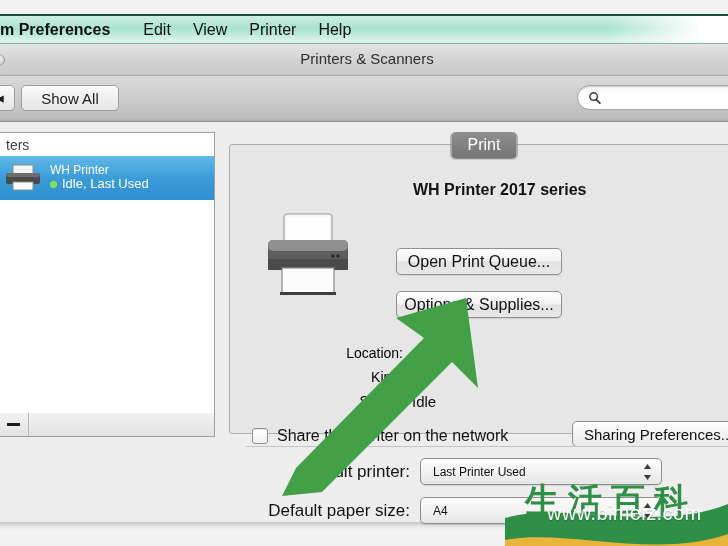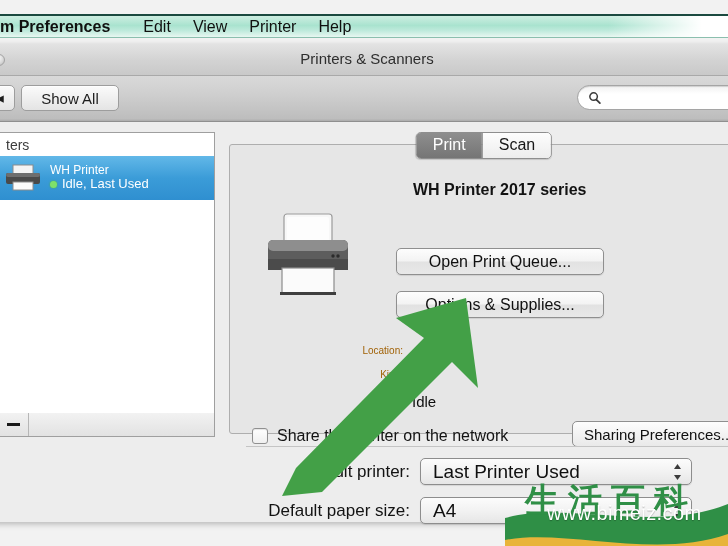--- a/index.html
+++ b/index.html
@@ -10,21 +10,21 @@
     background:#ffffff;
     overflow:hidden;
     position:relative;
   }
 
   
   #screen { position:absolute; inset:0; background:#f2f2f2; overflow:hidden; }
 
   
   .menubar {
-    position:absolute; top:14px; left:0; width:728px; height:24px;
+    position:absolute; top:14px; left:0; width:728px; height:30px;
     background:linear-gradient(to bottom,#cdeee1 0%,#a9e3cf 45%,#bfeadc 70%,#e8f7f1 100%);
     border-top:2px solid #1b4a40;
     border-bottom:1px solid #8bbfae;
     display:flex; align-items:center;
   }
   .menubar .mi {
     font-size:16px; color:#10100f; padding:0 11px; line-height:28px;
     white-space:nowrap;
   }
   .menubar .mi.bold { font-weight:bold; padding-left:0; padding-right:22px;}
@@ -124,30 +124,30 @@
   }
   .tab { font-size:16px; padding:3px 16px 4px 16px; }
   .tab.sel { background:linear-gradient(to bottom,#8e8e8e,#757575); color:#ffffff; }
   .tab.unsel { background:linear-gradient(to bottom,#fdfdfd,#ededed); color:#171717; border-left:1px solid #8e8e8e;}
 
   .dev-title { position:absolute; left:183px; top:36px; font-size:16px; font-weight:bold; color:#131313; }
 
   .big-printer { position:absolute; left:24px; top:67px; width:108px; height:88px; }
 
   .pbtn {
-    position:absolute; left:166px; height:27px; width:208px;
+    position:absolute; left:166px; height:27px; width:166px;
     background:linear-gradient(to bottom,#fdfdfd 0%,#f3f3f3 48%,#e2e2e2 52%,#e8e8e8 100%);
     border:1px solid #8f8f8f; border-radius:5px;
     font-size:16px; color:#101010; display:flex; align-items:center; justify-content:center;
     box-shadow:0 1px 1px rgba(0,0,0,.10);
   }
   #btn-queue { top:103px; }
   #btn-options { top:146px; }
 
-  .info-row { position:absolute; font-size:10px; color:#a16207; }
+  .info-row { position:absolute; font-size:14px; color:#000000; }
   #info-location { left:60px; top:200px; width:113px; text-align:right; }
   #info-kind     { left:60px; top:224px; width:113px; text-align:right; }
   #info-status   { left:60px; top:248px; width:113px; text-align:right; }
   #status-value  { left:182px; top:248px; font-size:15px; color:#0e0e0e; }
 
   .sharerow { position:absolute; left:22px; top:282px; display:flex; align-items:center; gap:9px; }
   .checkbox {
     width:16px; height:16px; border:1px solid #909090; border-radius:3px;
     background:linear-gradient(to bottom,#ffffff,#f0f0f0);
     box-shadow:0 1px 1px rgba(0,0,0,.10) inset;
@@ -160,24 +160,24 @@
     font-size:15px; color:#101010; display:flex; align-items:center; padding-left:11px;
     overflow:hidden; white-space:nowrap;
   }
 
   
   .bottomrow { position:absolute; display:flex; align-items:center; }
   #row-default-printer { left:246px; top:458px; }
   #row-default-paper   { left:246px; top:497px; }
   .brow-label { font-size:17px; color:#131313; width:174px; text-align:right; padding-right:10px; }
   .popup {
-    height:27px; width:272px;
+    height:27px; width:242px;
     background:linear-gradient(to bottom,#fcfcfc 0%,#f2f2f2 50%,#e6e6e6 100%);
     border:1px solid #8d8d8d; border-radius:5px;
-    font-size:19px; color:#101010; display:flex; align-items:center; padding-left:12px;
+    font-size:12px; color:#101010; display:flex; align-items:center; padding-left:12px;
     position:relative; box-shadow:0 1px 1px rgba(0,0,0,.10);
   }
   .stepper { position:absolute; right:9px; top:4px; width:9px; height:18px; }
 
   .sep { position:absolute; left:246px; top:446px; width:482px; height:1px; background:#c4c4c4; }
 
   
   #green-arrow { position:absolute; left:0; top:0; width:728px; height:546px; pointer-events:none; }
 
   
@@ -249,21 +249,20 @@
       <div class="listfooter">
         <div class="lf-btn">
           <span class="minus"></span>
         </div>
       </div>
 
       <div class="detail">
 
         <div class="tabs">
           <div class="tab sel">Print</div>
-          <div class="tab unsel">Scan</div>
         </div>
 
         <div class="dev-title">WH Printer 2017 series</div>
 
         <div class="big-printer">
           <svg viewBox="0 0 108 88" width="108" height="88">
             <rect x="30" y="2" width="48" height="30" rx="3" fill="#f7f7f7" stroke="#9b9b9b" stroke-width="1.2"></rect>
             <rect x="33" y="5" width="42" height="25" rx="2" fill="#fdfdfd"></rect>
             <rect x="14" y="28" width="80" height="30" rx="5" fill="#5d5d5d"></rect>
             <rect x="14" y="28" width="80" height="11" rx="5" fill="#8e8e8e"></rect>

